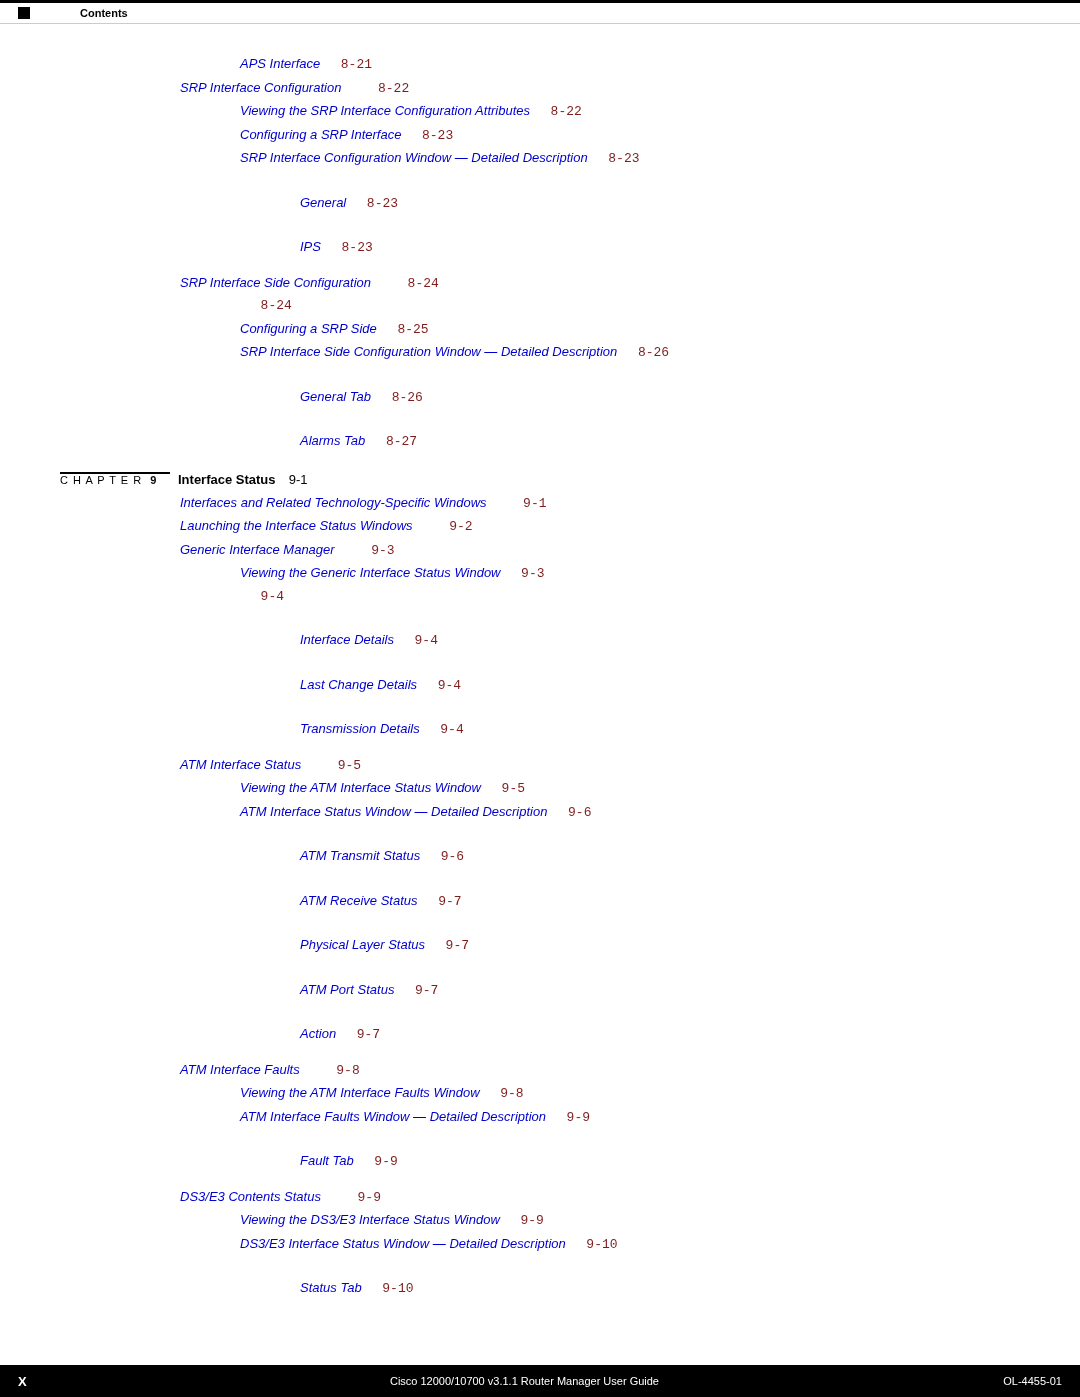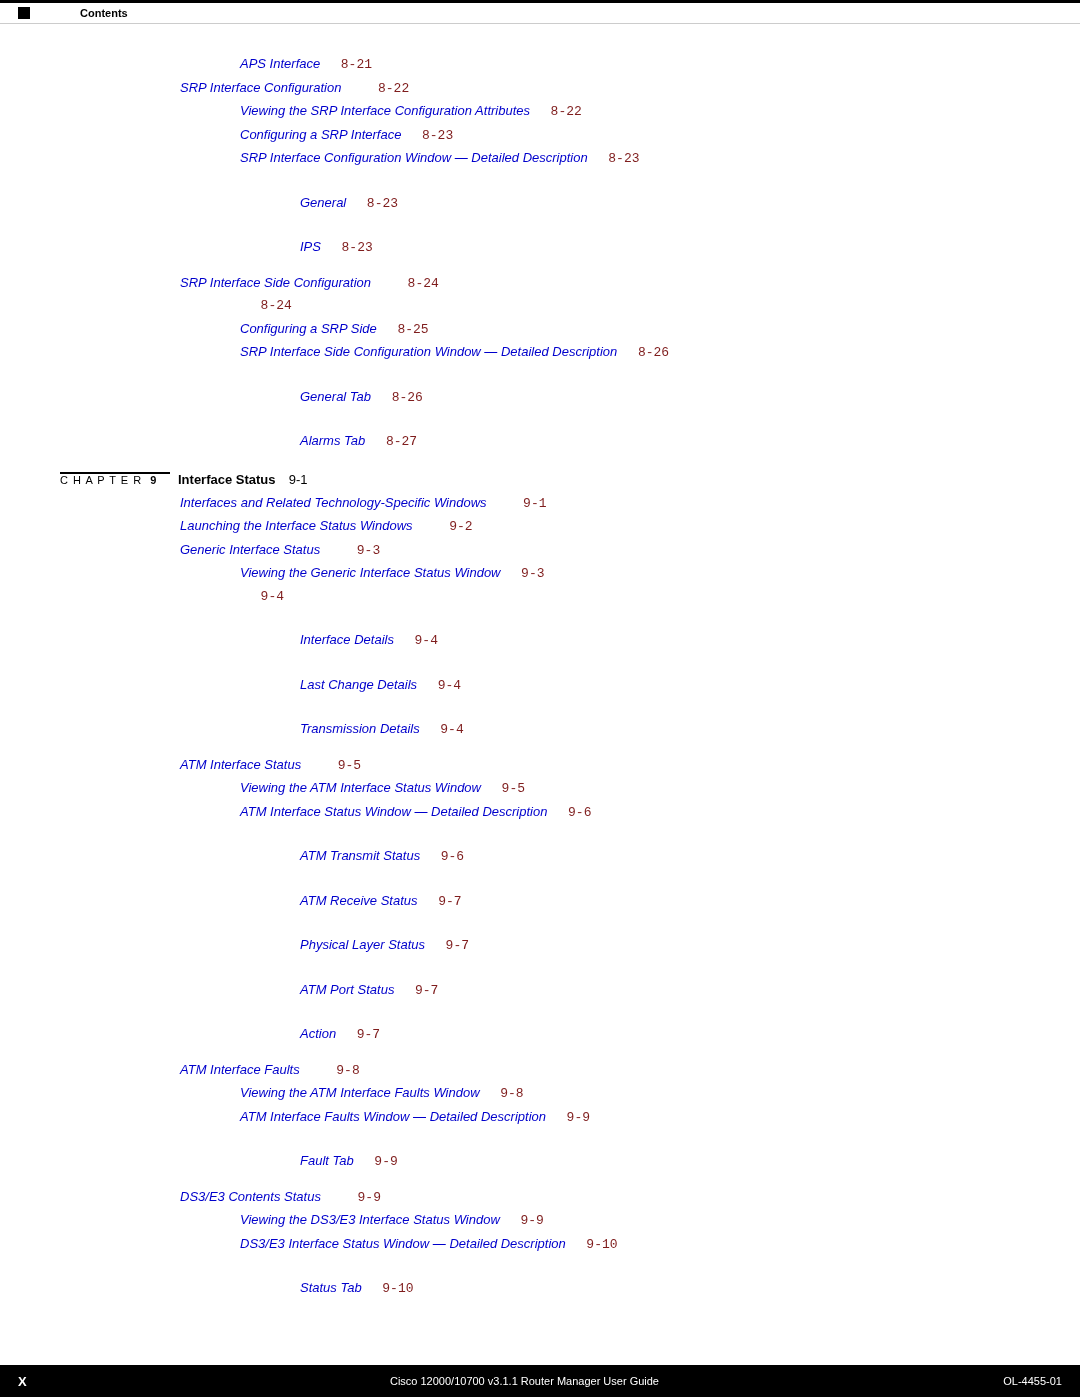--- a/index.html
+++ b/index.html
@@ -251,21 +251,21 @@
         <a class="toc-link" href="#">Interfaces and Related Technology-Specific Windows</a>
         <span class="toc-page">&nbsp;&nbsp;9-1</span>
       </div>
 
       <div class="toc-entry indent-2">
         <a class="toc-link" href="#">Launching the Interface Status Windows</a>
         <span class="toc-page">&nbsp;&nbsp;9-2</span>
       </div>
 
       <div class="toc-entry indent-2">
-        <a class="toc-link" href="#">Generic Interface Status</a>
+        <a class="toc-link" href="#">Generic Interface Manager</a>
         <span class="toc-page">&nbsp;&nbsp;9-3</span>
       </div>
 
       <div class="toc-entry indent-3">
         <a class="toc-link" href="#">Viewing the Generic Interface Status Window</a>
         <span class="toc-page">&nbsp;&nbsp;9-3</span>
       </div>
 
       <div class="toc-entry indent-3">
         <span class="toc-page">&nbsp;&nbsp;9-4</span>

